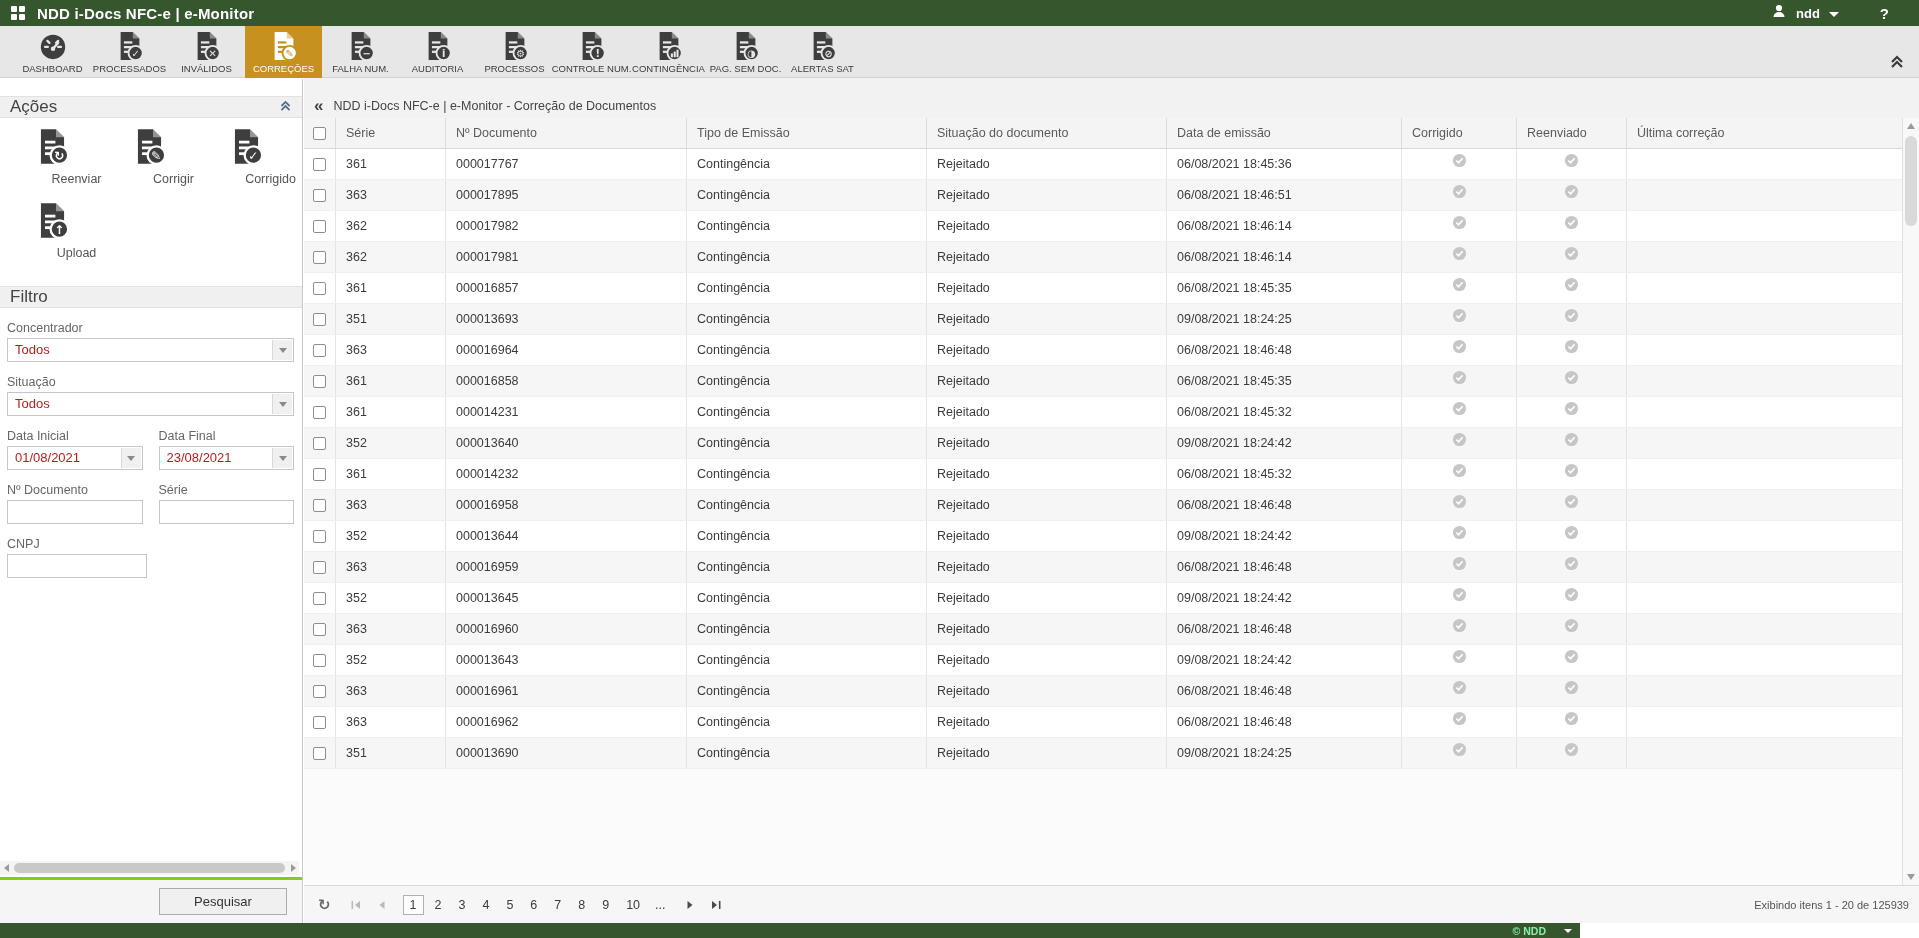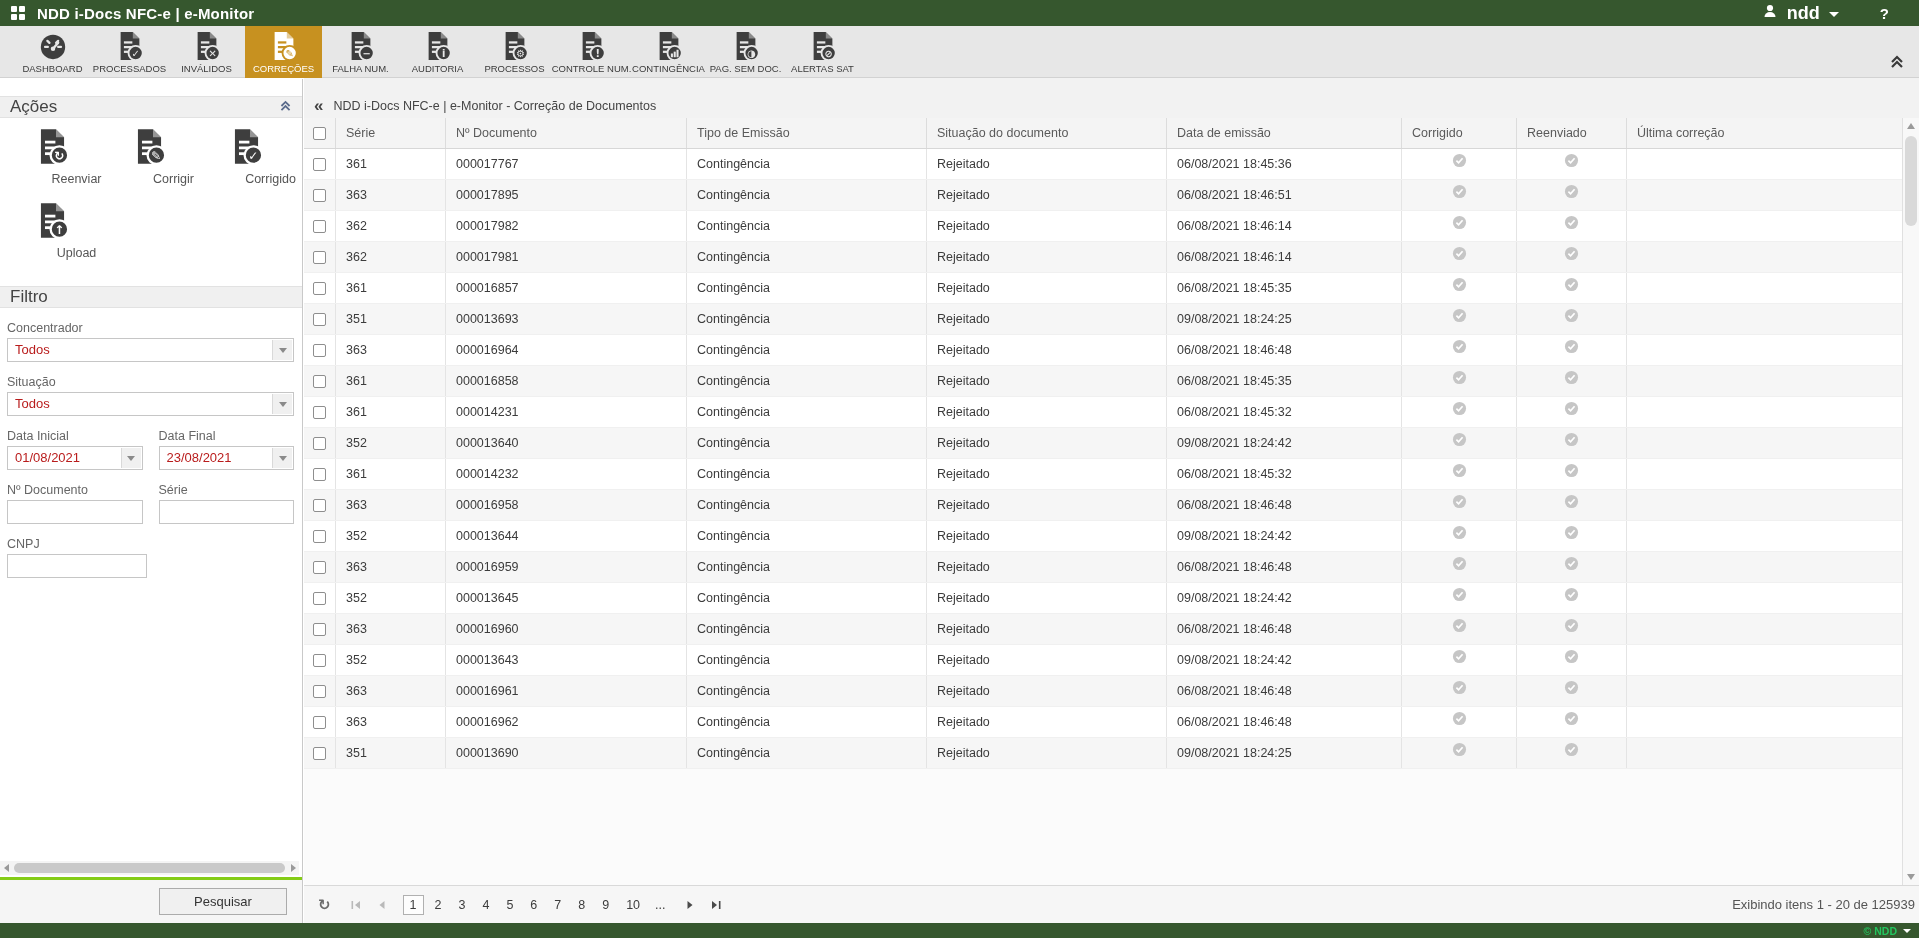--- a/index.html
+++ b/index.html
@@ -8,21 +8,21 @@
 
   
   .topbar { position:absolute; left:0; top:0; width:1919px; height:26px;
     background:#36572E; display:flex; align-items:center; color:#fff; }
   .grid-icon { width:15px; height:15px; margin-left:11px; display:grid;
     grid-template-columns:6px 6px; grid-template-rows:6px 6px; gap:2px; }
   .grid-icon span { background:#fff; border-radius:1px; }
   .app-title { margin-left:11px; font-size:15px; font-weight:bold; letter-spacing:.2px; }
   .topbar-right { position:absolute; right:30px; top:0; height:26px; display:flex; align-items:center; gap:9px; }
   .user-caret { width:0; height:0; border-left:5px solid transparent; border-right:5px solid transparent; border-top:5px solid #fff; margin-top:2px; }
-  .user-name { font-size:18px; font-weight:bold; }
+  .user-name { font-size:13px; font-weight:bold; }
   .help-btn { font-size:15px; font-weight:bold; margin-left:32px; }
 
   
   .toolbar { position:absolute; left:0; top:26px; width:1919px; height:52px;
     background:#E7E7E7; border-bottom:1px solid #D2D2D2; display:flex; padding-left:14px; }
   .tb-item { width:77px; height:52px; display:flex; flex-direction:column; align-items:center;
     justify-content:flex-end; padding-bottom:4px; cursor:pointer; }
   .tb-item .ico { height:32px; display:flex; align-items:flex-end; }
   .tb-item .lbl { font-size:9.5px; color:#3A3A3A; margin-top:2px; white-space:nowrap; }
   .tb-item.active { background:#C79120; }
@@ -89,25 +89,25 @@
   .vs-thumb { position:absolute; top:18px; left:2px; width:12px; height:90px; background:#D9D9D9; border-radius:6px; }
 
   .pagebar { position:absolute; left:0; right:0; bottom:0; height:38px; background:#F6F6F6;
     border-top:1px solid #D9D9D9; display:flex; align-items:center; padding:0 14px; }
   .pg-refresh { font-size:15px; color:#6B6B6B; font-weight:bold; margin-right:18px; cursor:pointer; }
   .pg-nav { display:flex; align-items:center; gap:12px; margin-right:14px; }
   .pages { display:flex; align-items:center; gap:5px; }
   .page-num { font-size:12.5px; color:#3C3C3C; padding:2px 6px; cursor:pointer; }
   .page-num.current { border:1px solid #B0B0B0; background:#FDFDFD; }
   .pg-ellipsis { font-size:12.5px; color:#3C3C3C; padding:0 4px; }
-  .pg-status { position:absolute; right:4px; font-size:13px; color:#555; }
+  .pg-status { position:absolute; right:10px; font-size:11px; color:#555; }
 
   
-  .footerbar { position:absolute; left:0; bottom:0; width:1919px; height:15px;
-    background:#36572E; color:#22c55e; display:flex; align-items:center; justify-content:flex-end; gap:6px; padding-right:8px; }
+  .footerbar { position:absolute; left:0; bottom:0; width:1580px; height:15px;
+    background:#36572E; color:#86efac; display:flex; align-items:center; justify-content:flex-end; gap:18px; padding-right:8px; }
   .copyright { font-size:10.5px; font-weight:bold; }
   .foot-caret { width:0;height:0;border-left:4px solid transparent;border-right:4px solid transparent;border-top:4px solid #fff; }
 </style>
 </head>
 <body>
 
 <div class="topbar">
   <div class="grid-icon">
     <span></span>
       <span></span>

